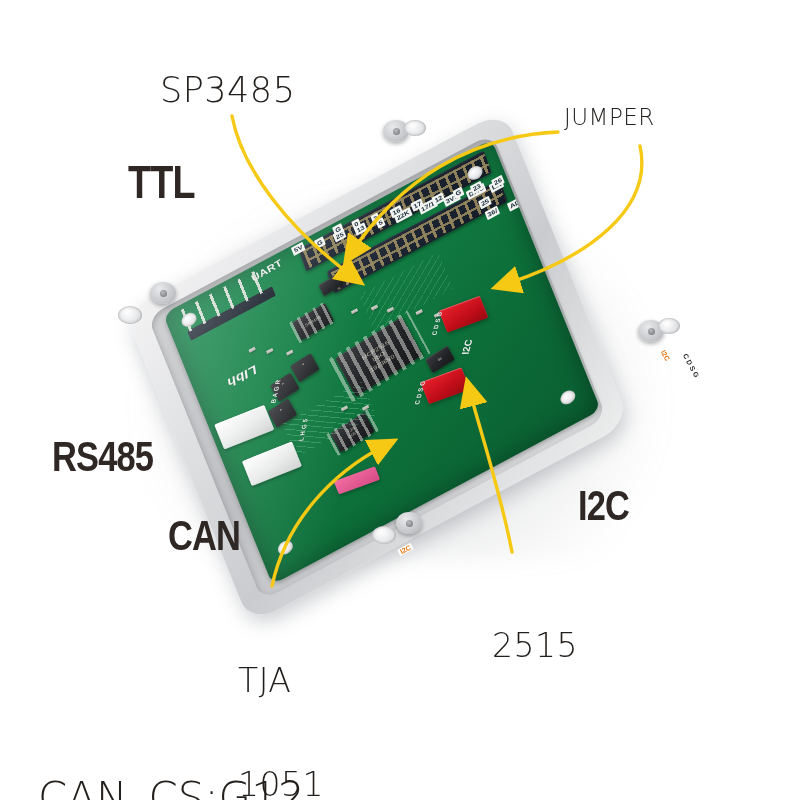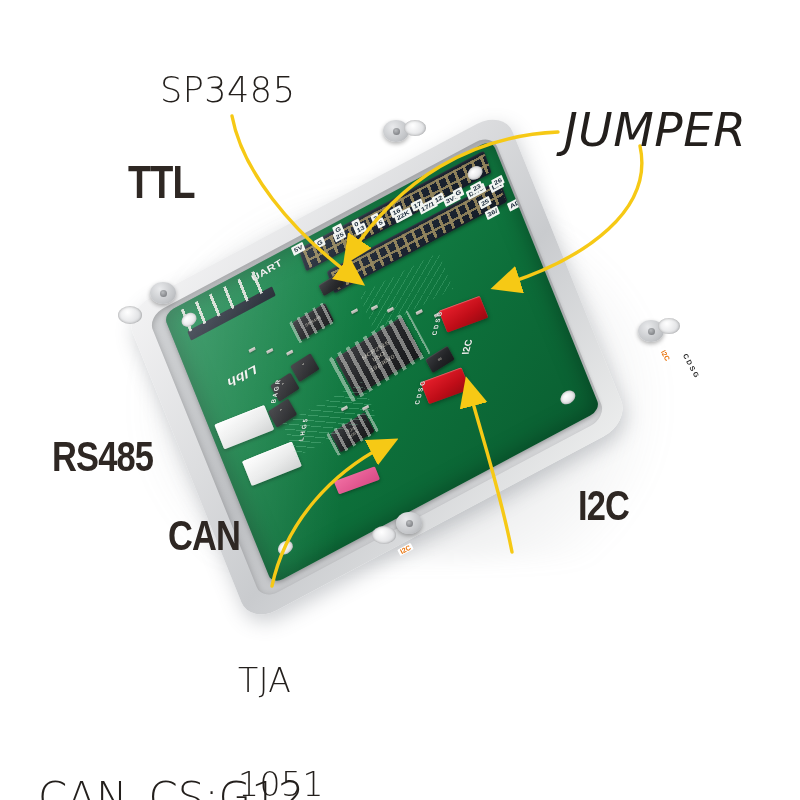--- a/index.html
+++ b/index.html
@@ -8,21 +8,21 @@
 
   #stage{position:absolute;inset:0;width:800px;height:800px;background:#fff;}
 
   
   .anno{position:absolute;color:#231f1c;white-space:pre;line-height:1.05;}
   .anno.thin{font-family:"DejaVu Sans",sans-serif;font-weight:300;letter-spacing:.5px;}
   .anno.fat{font-family:"Liberation Sans",sans-serif;font-weight:700;
             letter-spacing:-1px;color:#2e2723;transform:scaleX(.82);transform-origin:left center;}
 
   #lbl-sp3485{left:160px;top:72px;font-size:35px;}
-  #lbl-jumper{left:564px;top:105px;font-size:47px;font-style:italic;}
+  #lbl-jumper{left:564px;top:105px;font-size:23px;}
   #lbl-ttl{left:128px;top:158px;font-size:46px;}
   #lbl-rs485{left:52px;top:435px;font-size:42px;}
   #lbl-can{left:168px;top:514px;font-size:42px;}
   #lbl-i2c{left:578px;top:484px;font-size:42px;}
   #lbl-mcp{left:492px;top:560px;font-size:33px;}
   #lbl-tja{left:238px;top:595px;font-size:33px;}
   #lbl-pins{left:38px;top:688px;font-size:42px;letter-spacing:0px;}
   #lbl-pins div{margin-bottom:2px;}
 
   
@@ -282,20 +282,21 @@
 
       <path d="M272,586 C286,520 334,472 384,446"></path>
     </g>
   </svg>
 
   <div class="anno thin" id="lbl-sp3485">SP3485</div>
 
   <div class="anno thin" id="lbl-jumper">JUMPER</div>
 
   <div class="anno thin" id="lbl-mcp">
+    <div>2515</div>
   </div>
 
   <div class="anno thin" id="lbl-tja">
     <div>TJA</div>
     <div>1051</div>
   </div>
 
   <div class="anno fat" id="lbl-ttl">TTL</div>
   <div class="anno fat" id="lbl-rs485">RS485</div>
   <div class="anno fat" id="lbl-can">CAN</div>

